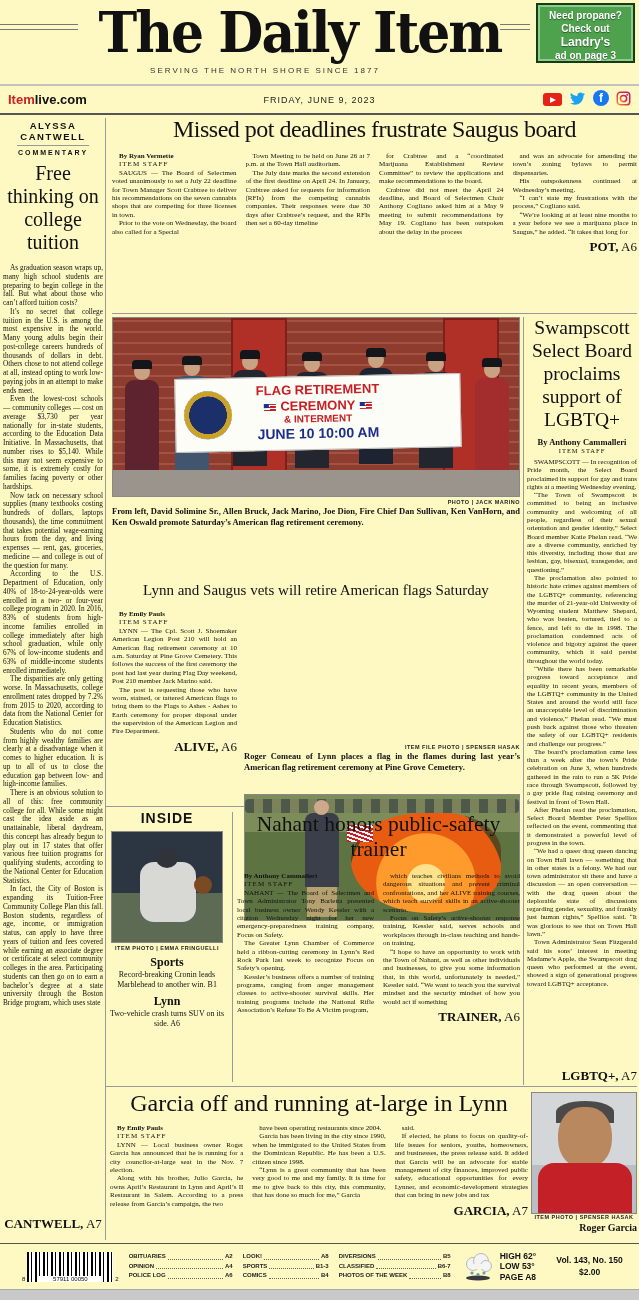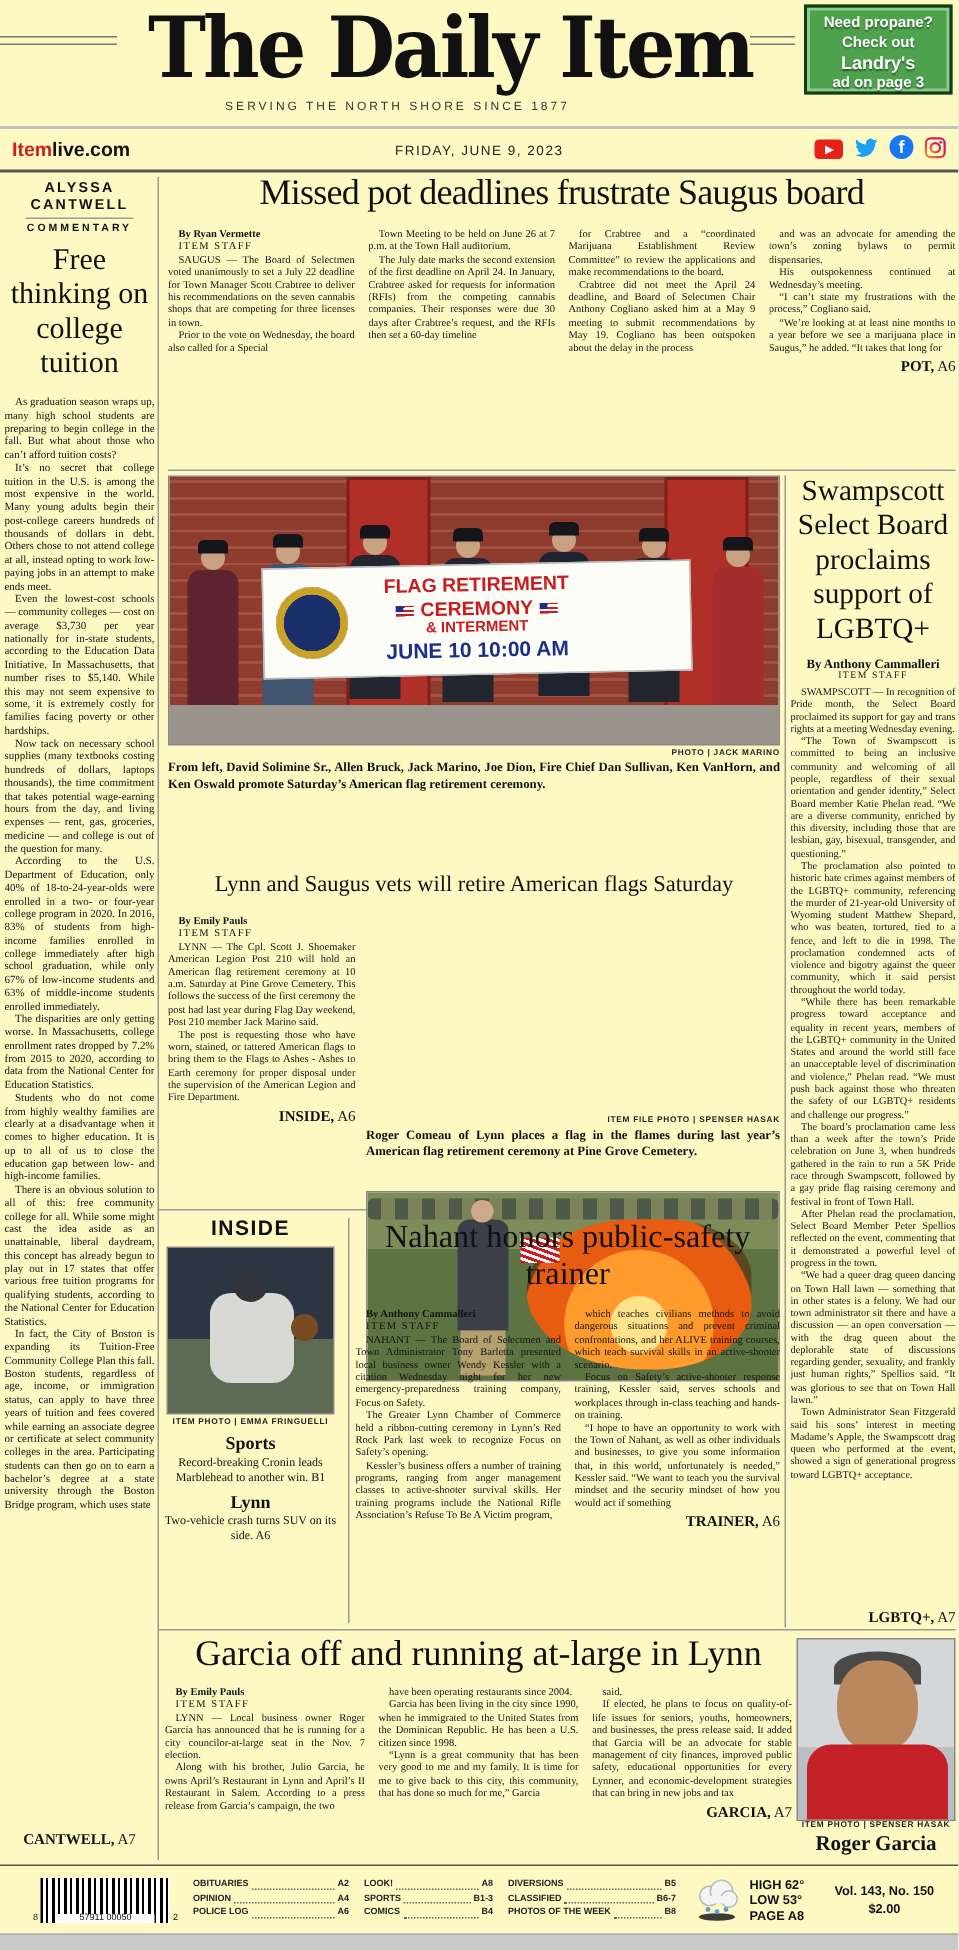--- a/index.html
+++ b/index.html
@@ -40,21 +40,21 @@
   
   .leftcol{position:absolute;left:3px;top:120px;width:100px;height:1112px;display:flex;flex-direction:column;}
   .cm-author{font-family:"Liberation Sans",sans-serif;font-weight:bold;font-size:9.5px;
     letter-spacing:1.5px;text-align:center;}
   .cm-kicker{font-family:"Liberation Sans",sans-serif;font-weight:bold;font-size:7px;
     letter-spacing:2px;text-align:center;border-top:1px solid #999;margin:3px 14px 6px;padding-top:3px;}
   .cm-head{font-size:20px;line-height:1.15;text-align:center;margin-bottom:10px;}
   .bodytext p{margin:0;font-size:7px;line-height:1.2;text-align:justify;text-indent:7px;}
   .cm-text{flex:1;overflow:hidden;}
   .cm-text p{font-size:7.3px;line-height:1.2;}
-  .jump{font-weight:bold;font-size:10px;text-align:right;margin-top:3px;}
+  .jump{font-weight:bold;font-size:13px;text-align:right;margin-top:3px;}
   .jump .pg{font-weight:normal;}
   
   .byline{font-weight:bold;font-size:8.5px;text-align:center;margin:0 0 1px;}
   .byorg{font-size:6.5px;letter-spacing:1px;text-align:center;margin:0 0 4px;}
   .credit{font-family:"Liberation Sans",sans-serif;font-weight:bold;font-size:5.5px;
     letter-spacing:.5px;text-align:right;color:#222;}
   .caption{font-weight:bold;font-size:8.5px;line-height:1.25;text-align:justify;}
   .cols{display:flex;gap:9px;}
   .cols .c{flex:1;overflow:hidden;}
   
@@ -120,21 +120,21 @@
   .tr-cols{position:absolute;left:237px;top:872px;width:283px;height:208px;}
   
   .ga-head{position:absolute;left:110px;top:1090px;width:418px;text-align:center;font-size:24px;white-space:nowrap;}
   .ga-cols{position:absolute;left:110px;top:1124px;width:418px;height:116px;}
   .ga-photo-wrap{position:absolute;left:531px;top:1092px;width:106px;text-align:center;}
   .gphoto{width:106px;height:122px;border:1px solid #888;box-sizing:border-box;position:relative;overflow:hidden;
     background:linear-gradient(180deg,#d4d7da 0 60%,#b9bec4 60% 100%);}
   .gphoto .head{position:absolute;left:26px;top:14px;width:54px;height:62px;border-radius:45% 45% 48% 48%;background:#b9885e;}
   .gphoto .hair{position:absolute;left:24px;top:8px;width:58px;height:22px;border-radius:50% 50% 0 0;background:#4c4a48;}
   .gphoto .shirt{position:absolute;left:6px;top:70px;width:94px;height:52px;border-radius:16px 16px 0 0;background:#c32127;}
-  .ga-caption{font-weight:bold;font-size:14px;margin-top:2px;}
+  .ga-caption{font-weight:bold;font-size:10px;margin-top:2px;text-align:right;}
   
   .footer{position:absolute;left:0;top:1243px;width:639px;height:46px;border-top:1px solid #555;
     display:flex;align-items:center;padding:0 6px 0 22px;box-sizing:border-box;gap:10px;
     font-family:"Liberation Sans",sans-serif;}
   .barcode{display:flex;align-items:flex-end;gap:2px;}
   .bc-num{font-size:6px;}
   .bc-bars{width:86px;height:30px;position:relative;
     background:repeating-linear-gradient(90deg,#000 0 2px,#fff 2px 4px,#000 4px 5px,#fff 5px 8px);}
   .bc-bars span{position:absolute;left:10px;right:10px;bottom:0;background:#fff;font-size:6px;text-align:center;}
   .idx{width:104px;}
@@ -259,21 +259,21 @@
   </div>
   <div class="abs credit" style="left:112px;top:499px;width:408px;">PHOTO | JACK MARINO</div>
   <div class="abs caption" style="left:112px;top:506px;width:408px;">From left, David Solimine Sr., Allen Bruck, Jack Marino, Joe Dion, Fire Chief Dan Sullivan, Ken VanHorn, and Ken Oswald promote Saturday’s American flag retirement ceremony.</div>
 
   <div class="flags-sub">Lynn and Saugus vets will retire American flags Saturday</div>
   <div class="flags-col bodytext">
     <p class="byline">By Emily Pauls</p>
     <p class="byorg">ITEM STAFF</p>
     <p>LYNN — The Cpl. Scott J. Shoemaker American Legion Post 210 will hold an American flag retirement ceremony at 10 a.m. Saturday at Pine Grove Cemetery. This follows the success of the first ceremony the post had last year during Flag Day weekend, Post 210 member Jack Marino said.</p>
     <p>The post is requesting those who have worn, stained, or tattered American flags to bring them to the Flags to Ashes - Ashes to Earth ceremony for proper disposal under the supervision of the American Legion and Fire Department.</p>
-    <div class="jump"><span>INSIDE,</span><span class="pg"> A6</span></div>
+    <div class="jump"><span>ALIVE,</span><span class="pg"> A6</span></div>
   </div>
   <div class="photo fire abs">
     <div class="crowd"></div>
     <div class="blaze"></div>
     <div class="man"></div>
     <div class="flagheld"></div>
   </div>
   <div class="abs credit" style="left:244px;top:744px;width:276px;">ITEM FILE PHOTO | SPENSER HASAK</div>
   <div class="abs caption" style="left:244px;top:751px;width:276px;">Roger Comeau of Lynn places a flag in the flames during last year’s American flag retirement ceremony at Pine Grove Cemetery.</div>
 

